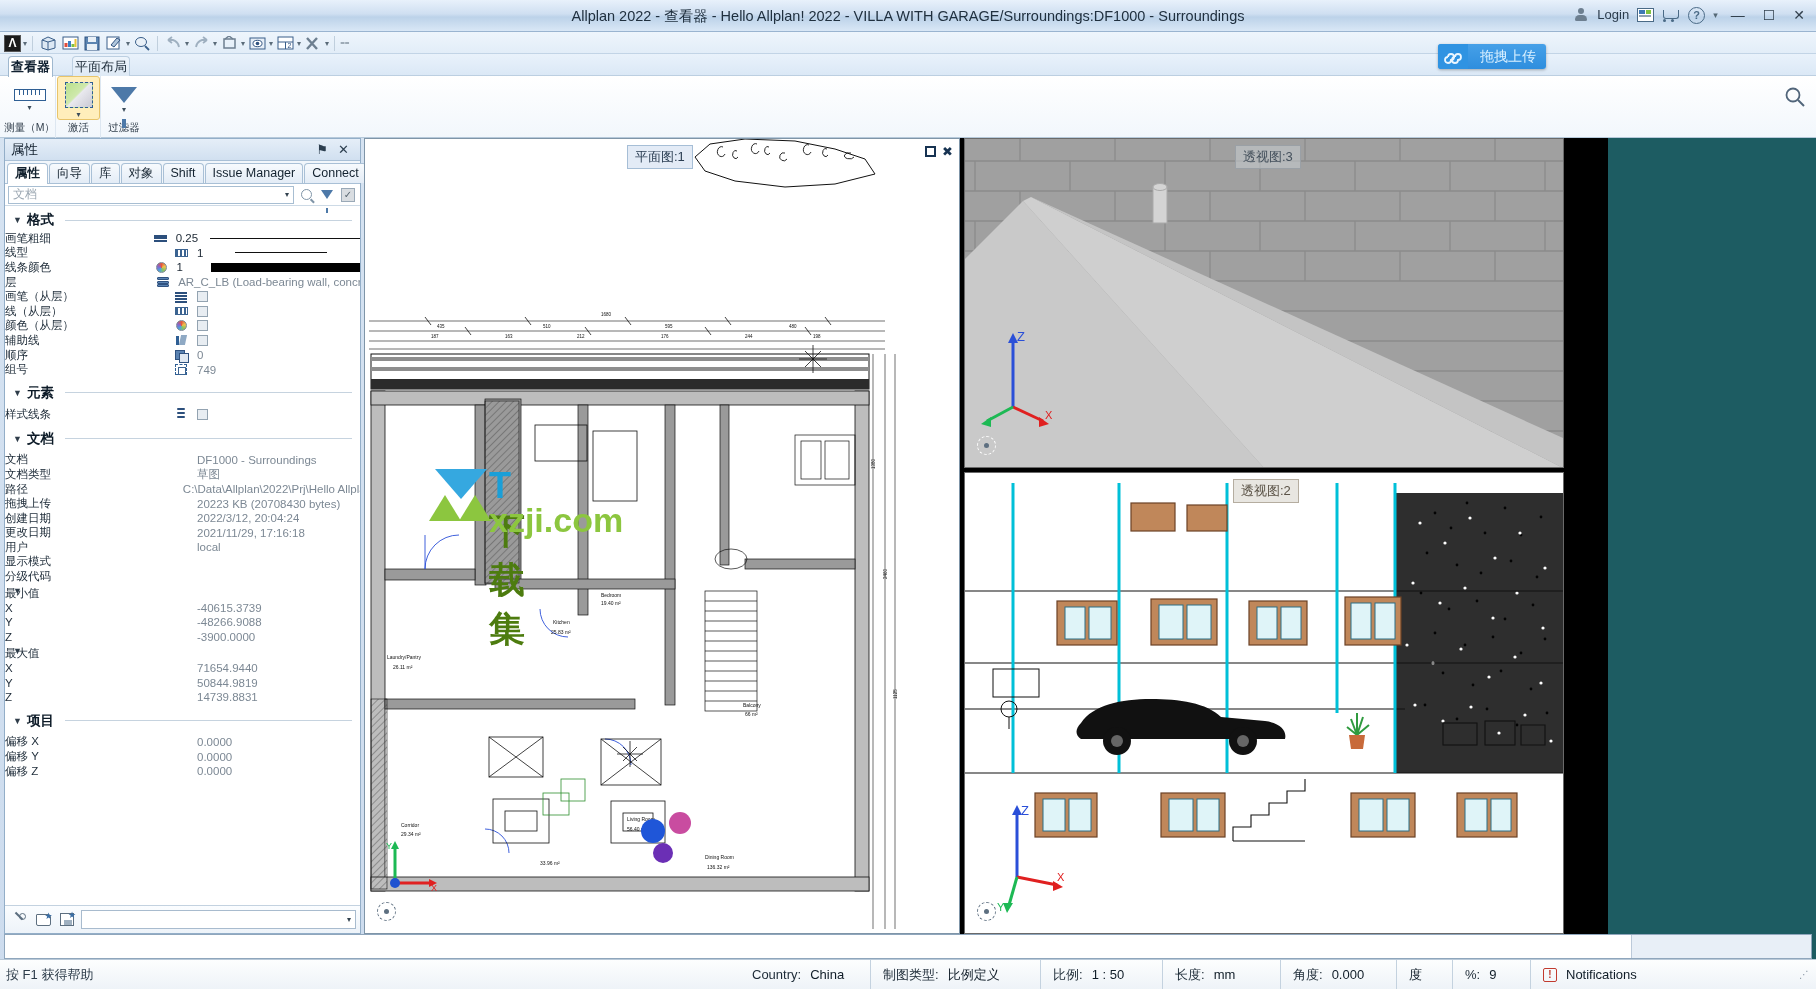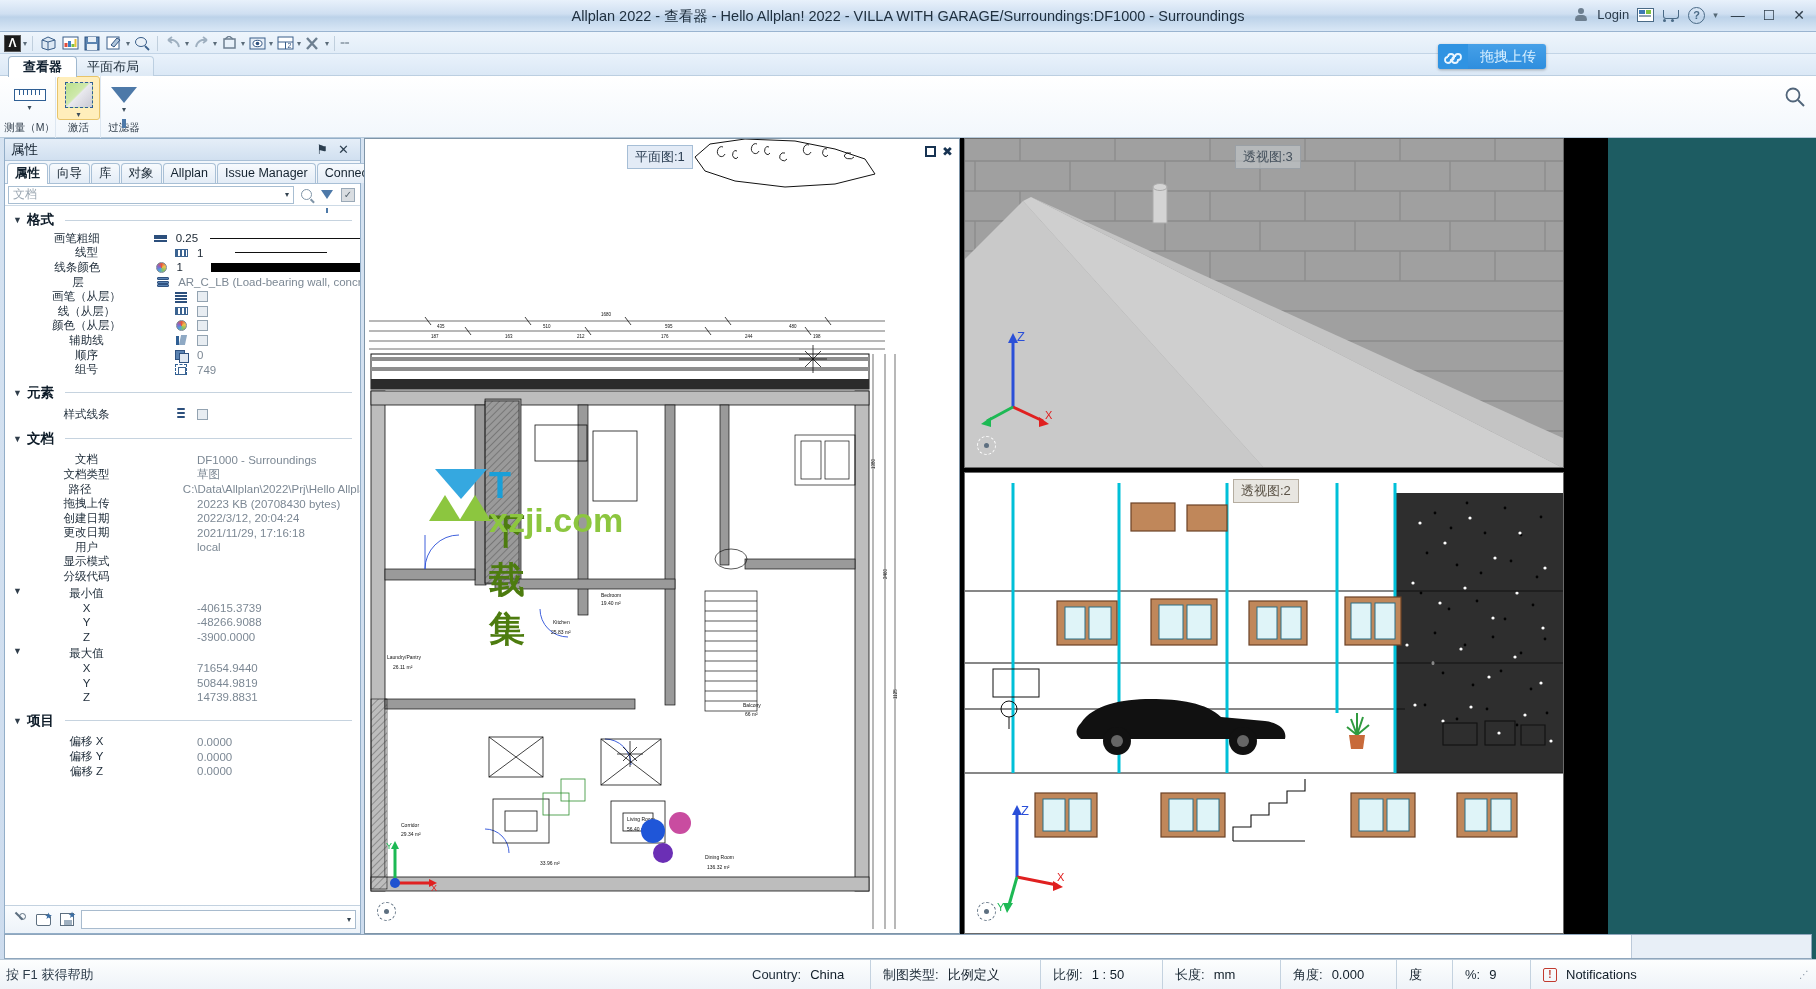--- a/index.html
+++ b/index.html
@@ -102,21 +102,21 @@
   .qcaret{font-size:8px;color:#5a6b79;}
 
   
   .ribbon-tabs {
     position: absolute; left: 0; top: 54px; width: 1816px; height: 22px;
     background: linear-gradient(#e9f2fb,#dbe8f6);
     border-bottom: 1px solid #bccfe1;
   }
   .rtab {
     position:absolute; top:2px; height: 21px; line-height:19px;
-    font-size: 13px; padding: 0 14px; color:#1c2b38;
+    font-size: 13px; padding: 0 2px; color:#1c2b38;
     border:1px solid #bccfe1; border-bottom:none;
     border-radius: 4px 4px 0 0;
     background: linear-gradient(#eef5fc,#dde9f5);
   }
   .rtab.active {
     background:#fff; border-color:#9fb8cf; color:#102030; font-weight:600; z-index:2;
   }
 
   
   .ribbon {
@@ -193,21 +193,21 @@
   .pbody { height: 694px; overflow:hidden; background:#fff; padding-top:2px; }
   .sect {
     display:flex; align-items:center; gap:5px; padding:3px 0 2px 8px;
   }
   .sect .tri { font-size:9px; color:#2f3d4a; }
   .sect .nm { font-size:13.5px; font-weight:bold; color:#0c1a27; }
   .sect .rule { flex:1; height:1px; background:#c6d3df; margin:0 8px 0 6px; }
 
   .prow { display:flex; align-items:center; height:14.6px; font-size:11.5px; }
   .prow .lab {
-    width:168px; text-align:center; padding-right:5px; color:#1d2b38; white-space:nowrap;
+    width:168px; text-align:left; padding-right:5px; color:#1d2b38; white-space:nowrap;
   }
   .prow .ic { width:16px; height:13px; display:flex; align-items:center; justify-content:center; }
   .prow .val { padding-left:8px; color:#7c8894; white-space:nowrap; overflow:hidden; }
   .prow .val.dark { color:#1a2632; }
   .prow .swatch-chk{width:11px;height:11px;border:1px solid #93a3b1;background:#e8edf2;margin-left:8px;}
   .linepv { height:1px; background:#111; margin-left:10px; }
   .blackbar { height:9px; background:#000; margin-left:10px; width:168px; }
 
   
   .g-pen { width:13px;height:9px;background:
@@ -496,21 +496,21 @@
       <span class="sp"></span>
       <span class="pin">⚑</span>
       <span class="x">✕</span>
     </div>
 
     <div class="ptabs">
       <div class="ptab active">属性</div>
       <div class="ptab">向导</div>
       <div class="ptab">库</div>
       <div class="ptab">对象</div>
-      <div class="ptab">Allplan</div>
+      <div class="ptab">Shift</div>
       <div class="ptab">Issue Manager</div>
       <div class="ptab">Connect</div>
       <div class="ptab">图层</div>
     </div>
 
     <div class="pfilter">
       <div class="combo">
         <span>文档</span>
         <span class="cb-arrow">▾</span>
       </div>

